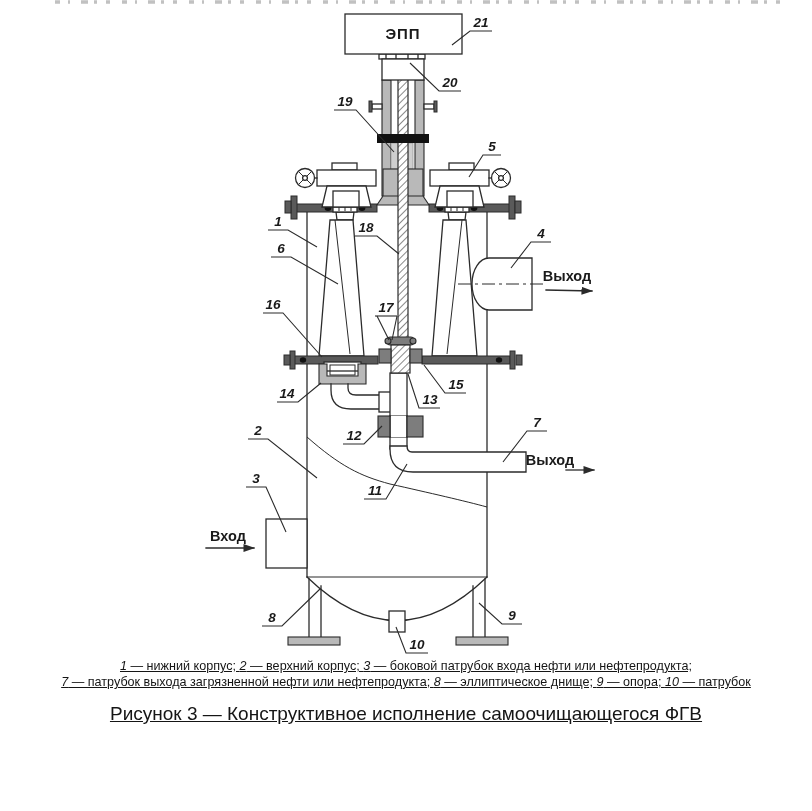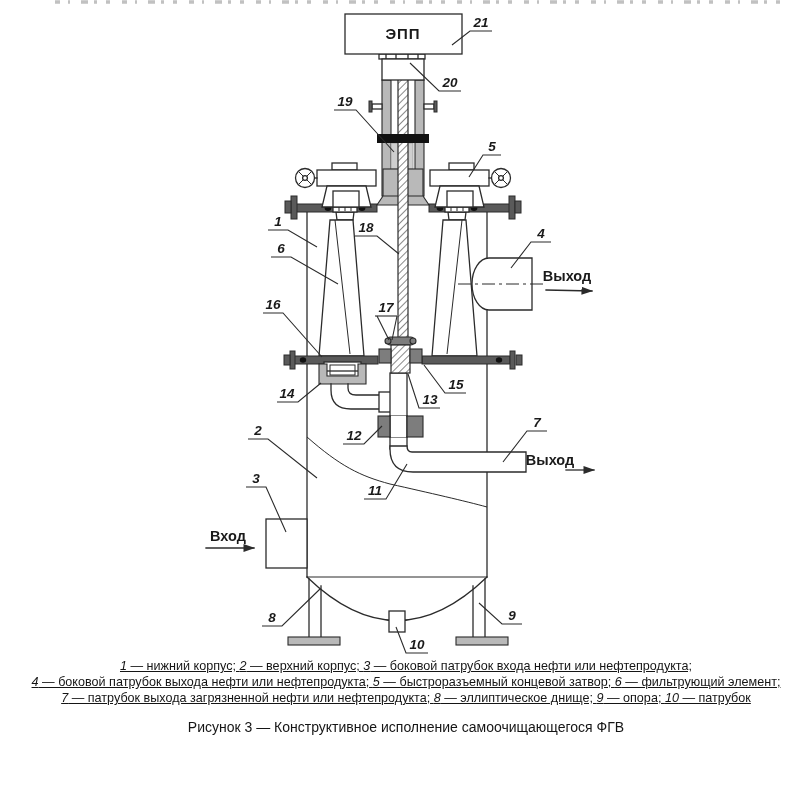--- a/index.html
+++ b/index.html
@@ -13,21 +13,21 @@
   .dgfill{fill:#7d7d7d;stroke:#2b2b2b;stroke-width:1.1;}
   .bar{fill:#5a5a5a;stroke:#2b2b2b;stroke-width:1;}
   .blk{fill:#111111;stroke:none;}
   .hatchf{fill:url(#hatch);stroke:#2b2b2b;stroke-width:1.2;}
   .dashdot{fill:none;stroke:#2b2b2b;stroke-width:1;stroke-dasharray:13 4 3 4;}
   .cl{fill:none;stroke:#2b2b2b;stroke-width:1.1;stroke-linejoin:miter;}
   .cnum{font:italic 600 13.5px "Liberation Sans",sans-serif;fill:#1a1a1a;text-anchor:middle;}
   .lbl{font:600 14.5px "Liberation Sans",sans-serif;fill:#1a1a1a;text-anchor:middle;}
   .legend{width:812px;margin-top:3px;text-align:center;font-size:12.6px;line-height:16px;color:#151515;text-decoration:underline;}
   .legend i{font-style:italic;}
-  .figcaption{width:812px;margin-top:13px;text-align:center;font-size:14px;color:#151515;}
+  .figcaption{width:812px;margin-top:13px;text-align:center;font-size:19px;color:#151515;text-decoration:underline;}
 </style>
 </head>
 <body>
 
 <div class="page">
 
 <svg width="812" height="655" viewBox="0 0 812 655">
   <defs>
     <pattern id="hatch" width="5" height="5" patternUnits="userSpaceOnUse" patternTransform="rotate(45)">
       <rect width="5" height="5" fill="#ffffff"></rect>
@@ -297,19 +297,18 @@
     <text class="cnum" x="512" y="620">9</text>
   </g>
   <g>
     <polyline class="cl" points="428,653 406,653 396,627"></polyline>
     <text class="cnum" x="417" y="649">10</text>
   </g>
 </svg>
 
 <div class="legend">
   <div><i>1</i> — нижний корпус; <i>2</i> — верхний корпус; <i>3</i> — боковой патрубок входа нефти или нефтепродукта;</div>
-  <div><i>4</i> — боковой патрубок выхода нефти или нефтепродукта; <i>5</i> — быстроразъемный концевой затвор; <i>6</i> — фильтрующий элемент;</div>
   <div><i>7</i> — патрубок выхода загрязненной нефти или нефтепродукта; <i>8</i> — эллиптическое днище; <i>9</i> — опора; <i>10</i> — патрубок</div>
 </div>
 
 <div class="figcaption">Рисунок 3 — Конструктивное исполнение самоочищающегося ФГВ</div>
 
 </div>
 
 </body></html>

